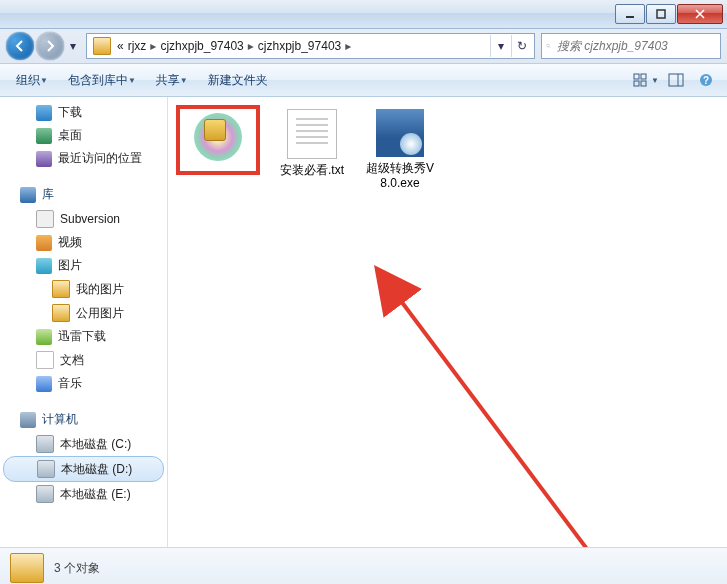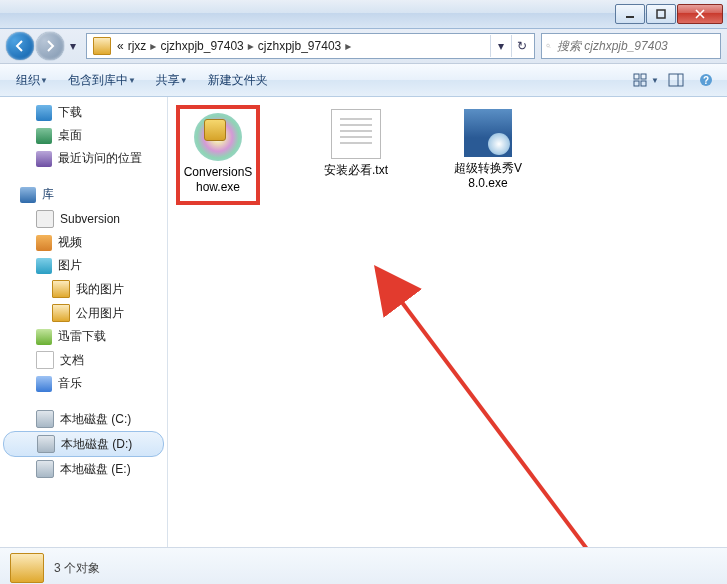--- a/index.html
+++ b/index.html
@@ -53,21 +53,21 @@
 .ico.pic{background:linear-gradient(to bottom,#7ecfe8,#2a9ec3);border-radius:2px;}
 .ico.folder{background:linear-gradient(to bottom,#fceabb,#e0a92f);border:1px solid #c08a1a;border-radius:1px;}
 .ico.doc{background:#fff;border:1px solid #bbb;border-radius:1px;}
 .ico.xl{background:linear-gradient(to bottom,#c3e59e,#6ab033);border-radius:2px;}
 .ico.music{background:linear-gradient(to bottom,#9ec3f4,#3a7ad6);border-radius:2px;}
 .ico.computer{background:linear-gradient(to bottom,#b0c4d8,#6a87a5);border-radius:2px;}
 .ico.drive{background:linear-gradient(to bottom,#e0e6ec,#a8b8c6);border:1px solid #8a9aa8;border-radius:2px;}
 
 .content{flex:1;position:relative;background:#fff;overflow:hidden;}
 .items{display:flex;gap:16px;padding:12px;align-items:flex-start;}
-.file{width:72px;text-align:center;font-size:12px;line-height:1.25;word-break:break-all;margin-left:44px;}
+.file{width:72px;text-align:center;font-size:12px;line-height:1.25;word-break:break-all;}
 .file .thumb{width:48px;height:48px;margin:0 auto 4px auto;border:1px solid #ccc;background:#f4f4f4;display:flex;align-items:center;justify-content:center;}
 .file.highlight{border:4px solid #e23b2e;padding:4px 2px 6px 2px;width:72px;box-sizing:content-box;margin-top:-4px;margin-left:-4px;}
 .thumb.cd{background:radial-gradient(circle at 50% 50%,#fff 0%,#efe0b8 18%,#d49ad6 42%,#8fd4b5 62%,#b5d4f0 100%);border-radius:50%;position:relative;border:none;}
 .thumb.cd::after{content:"";position:absolute;left:10px;top:6px;width:20px;height:20px;background:linear-gradient(to bottom,#f5d76e,#d6a32a);border:1px solid #a87a1a;border-radius:3px;}
 .thumb.txt{background:#fff;border:1px solid #bbb;position:relative;}
 .thumb.txt::before{content:"";position:absolute;left:8px;top:8px;right:8px;height:2px;background:#ccc;box-shadow:0 6px 0 #ccc,0 12px 0 #ccc,0 18px 0 #ccc,0 24px 0 #ccc;}
 .thumb.installer{background:linear-gradient(to bottom,#5a8fc5 0%,#2a5a95 60%);position:relative;border:none;}
 .thumb.installer::after{content:"";position:absolute;right:2px;bottom:2px;width:22px;height:22px;border-radius:50%;background:radial-gradient(circle,#fff,#b0d0e8 60%,#6aa0d0);}
 
 .arrow-overlay{position:absolute;left:210px;top:180px;pointer-events:none;}
@@ -222,39 +222,42 @@
         </div>
         <div class="tree-item">
           <span class="ico doc"></span>
           <span>文档</span>
         </div>
         <div class="tree-item">
           <span class="ico music"></span>
           <span>音乐</span>
         </div>
         <div style="height: 12px;"></div>
+        <div class="tree-group-label">
+          <span class="ico computer"></span>
+          <span>计算机</span>
+        </div>
         <div class="tree-item">
           <span class="ico drive"></span>
           <span>本地磁盘 (C:)</span>
         </div>
         <div class="tree-item selected lvl1">
           <span class="ico drive"></span>
           <span>本地磁盘 (D:)</span>
         </div>
         <div class="tree-item">
           <span class="ico drive"></span>
           <span>本地磁盘 (E:)</span>
         </div>
       </div>
 
     <div class="content">
       <div class="items" id="items">
           <div class="file highlight">
             <div class="thumb cd"></div>
-            <div>ConversionShow.exe</div>
           </div>
           <div class="file">
             <div class="thumb txt"></div>
             <div>安装必看.txt</div>
           </div>
           <div class="file">
             <div class="thumb installer"></div>
             <div>超级转换秀V8.0.exe</div>
           </div>
         </div>

